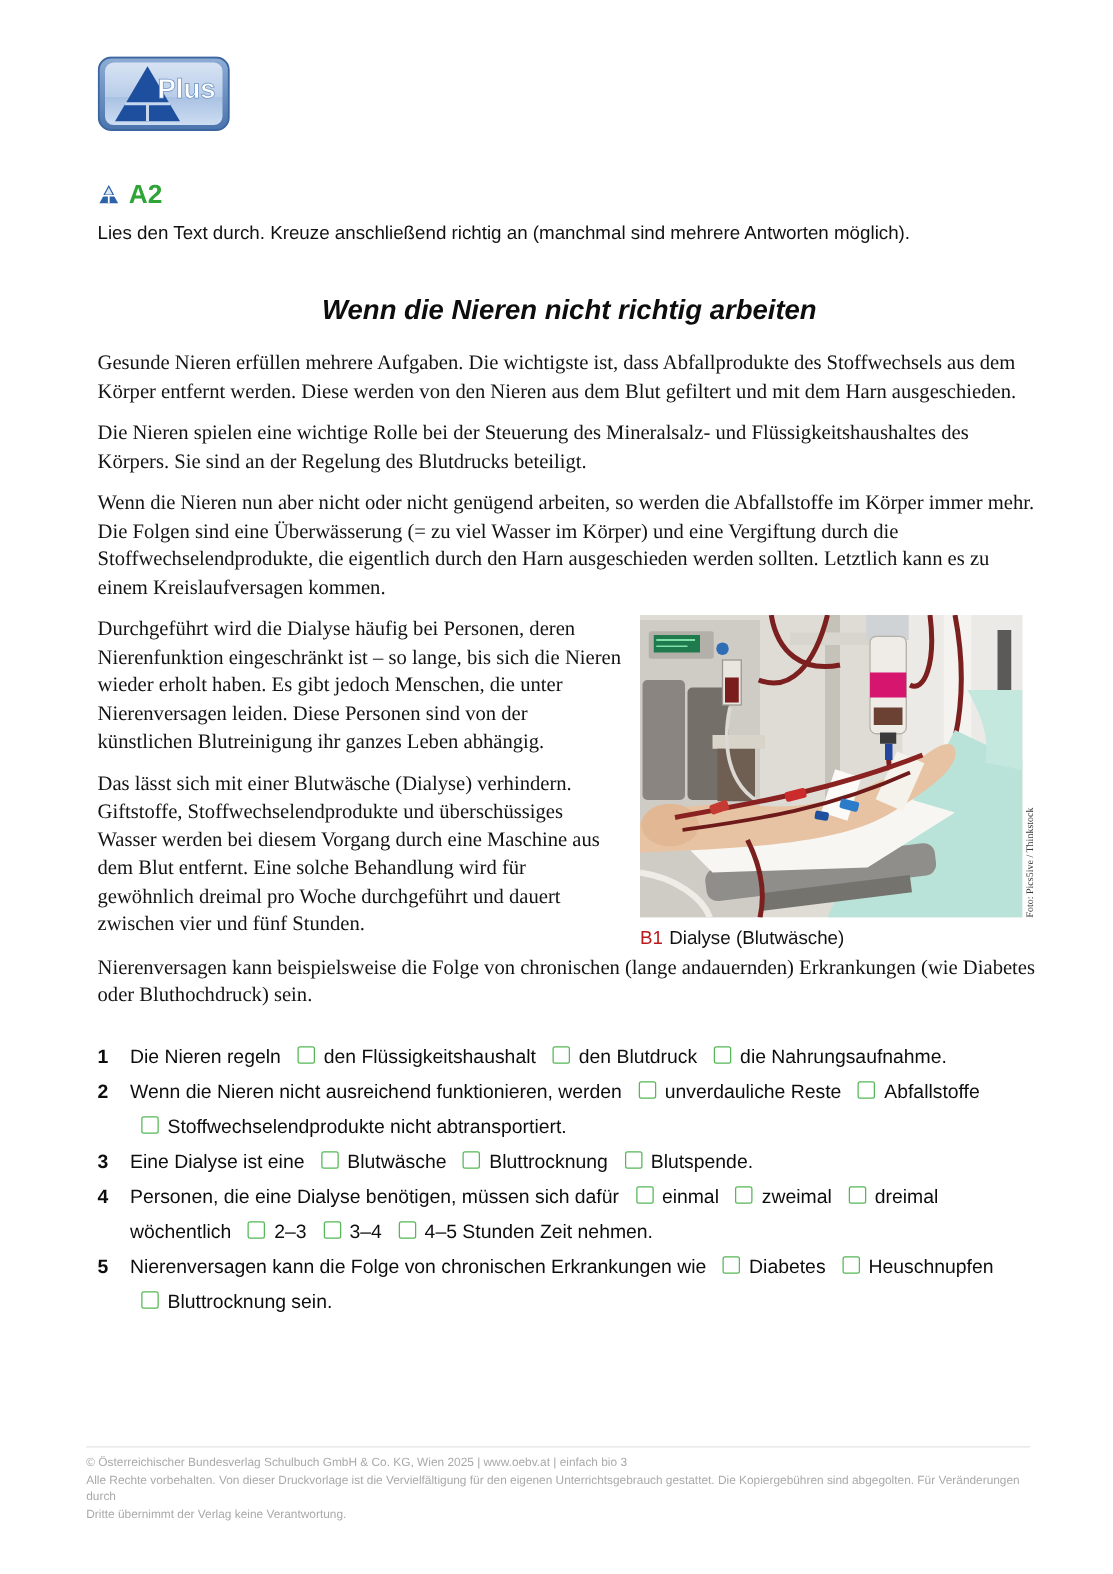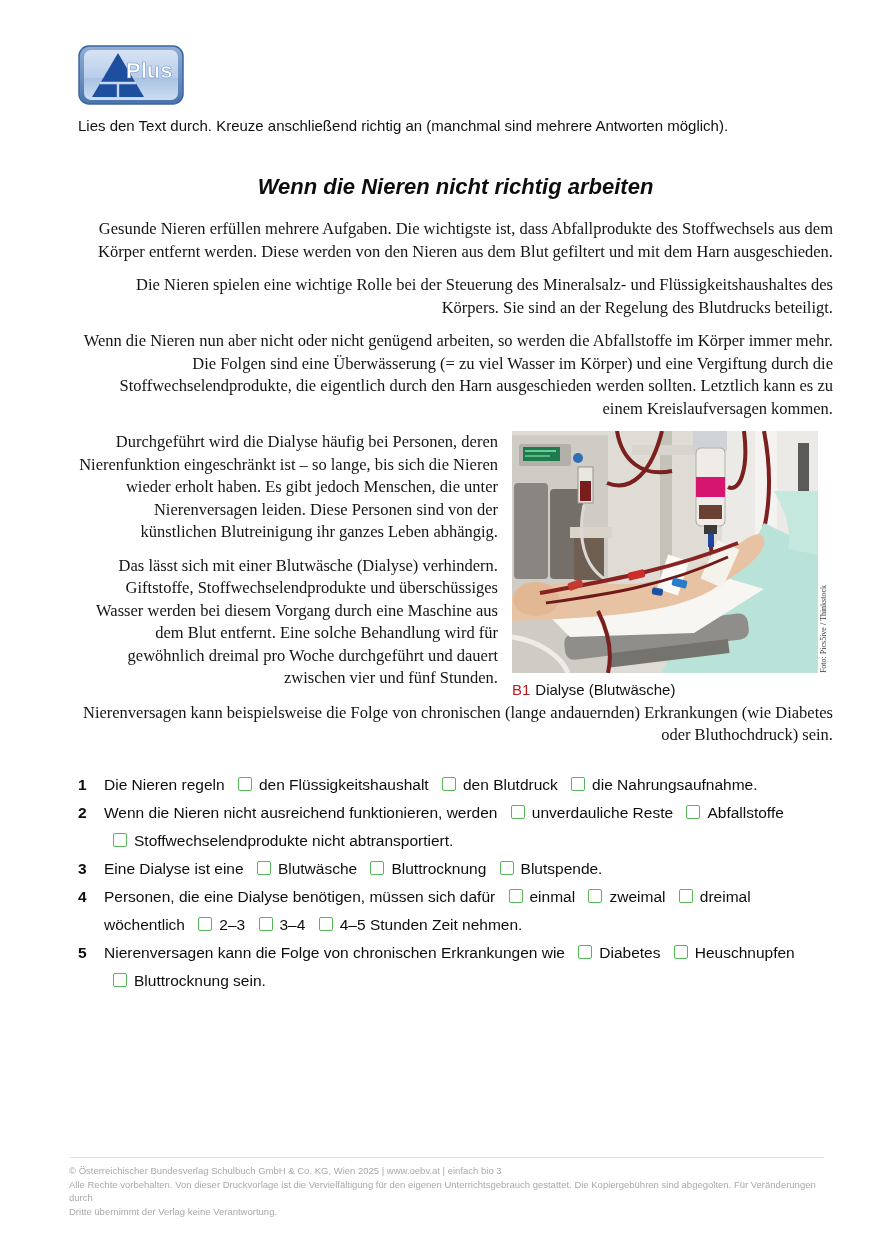--- a/index.html
+++ b/index.html
@@ -13,21 +13,21 @@
   .chapter-title{font-size:25px;font-weight:bold;color:#2fa437;line-height:1;padding-bottom:12px;}
 
   
   .task-row{display:flex;align-items:center;gap:7px;margin-top:40px;}
   .task-id{font-size:21px;font-weight:bold;color:#2fa437;line-height:1;}
   .instruction{margin-top:12px;font-size:15px;color:#111;}
 
   
   .article-title{margin-top:40px;text-align:center;font-size:22px;font-weight:bold;font-style:italic;color:#0d0d0d;}
   .body-text{margin-top:18px;font-family:"Liberation Serif",serif;font-size:16.5px;line-height:22.5px;color:#141414;}
-  .body-text p{margin:0 0 11px 0;text-align:right;}
+  .body-text p{margin:0 0 11px 0;}
   .twocol{display:flex;gap:14px;}
   .col-text{width:420px;flex:none;}
   .figure{flex:1;}
   .photo-row{display:flex;}
   .photo-svg{width:306px;height:242px;display:block;}
   .photo-credit{width:13px;height:242px;display:flex;align-items:flex-end;justify-content:center;}
   .photo-credit span{writing-mode:vertical-rl;transform:rotate(180deg);font-size:8px;color:#3a3a3a;white-space:nowrap;}
   .figure-caption{margin-top:6px;font-family:"Liberation Sans",sans-serif;font-size:15px;color:#111;}
   .figure-label{color:#b91c1c;margin-right:5px;}
   .after-col{margin-top:4px;}
@@ -68,20 +68,29 @@
         <rect x="6" y="5" width="94" height="50" rx="7" fill="url(#lgInner)"></rect>
         <g>
           <polygon points="40,8 14,52 66,52" fill="#1d4f9e"></polygon>
           <line x1="22" y1="38" x2="58" y2="38" stroke="#c6d7ee" stroke-width="2.4"></line>
           <line x1="40" y1="38" x2="40" y2="52" stroke="#c6d7ee" stroke-width="2.4"></line>
         </g>
         <text x="48" y="33" font-family="Liberation Sans, sans-serif" font-size="22" font-weight="bold" fill="#ffffff" stroke="#6d93c4" stroke-width="0.6">Plus</text>
       </svg>
     </div>
 
+    <div class="task-row">
+      <svg width="18" height="16" viewBox="0 0 18 16">
+        <polygon points="9,1 1.5,14.5 16.5,14.5" fill="#2b62a8"></polygon>
+        <polygon points="9,1 5.2,8 12.8,8" fill="#dce8f6" stroke="#2b62a8" stroke-width="1"></polygon>
+        <line x1="9" y1="8" x2="9" y2="14.5" stroke="#ffffff" stroke-width="1.4"></line>
+        <line x1="4" y1="8.6" x2="14" y2="8.6" stroke="#ffffff" stroke-width="1.2"></line>
+      </svg>
+      <span class="task-id">A2</span>
+    </div>
     <div class="instruction">Lies den Text durch. Kreuze anschließend richtig an (manchmal sind mehrere Antworten möglich).</div>
 
     <div class="article-title">Wenn die Nieren nicht richtig arbeiten</div>
 
     <div class="body-text">
       <div id="intro-paragraphs">
           <p>Gesunde Nieren erfüllen mehrere Aufgaben. Die wichtigste ist, dass Abfallprodukte des Stoffwechsels aus dem Körper entfernt werden. Diese werden von den Nieren aus dem Blut gefiltert und mit dem Harn ausgeschieden.</p>
           <p>Die Nieren spielen eine wichtige Rolle bei der Steuerung des Mineralsalz- und Flüssigkeitshaushaltes des Körpers. Sie sind an der Regelung des Blutdrucks beteiligt.</p>
           <p>Wenn die Nieren nun aber nicht oder nicht genügend arbeiten, so werden die Abfallstoffe im Körper immer mehr. Die Folgen sind eine Überwässerung (= zu viel Wasser im Körper) und eine Vergiftung durch die Stoffwechselendprodukte, die eigentlich durch den Harn ausgeschieden werden sollten. Letztlich kann es zu einem Kreislaufversagen kommen.</p>
         </div>

